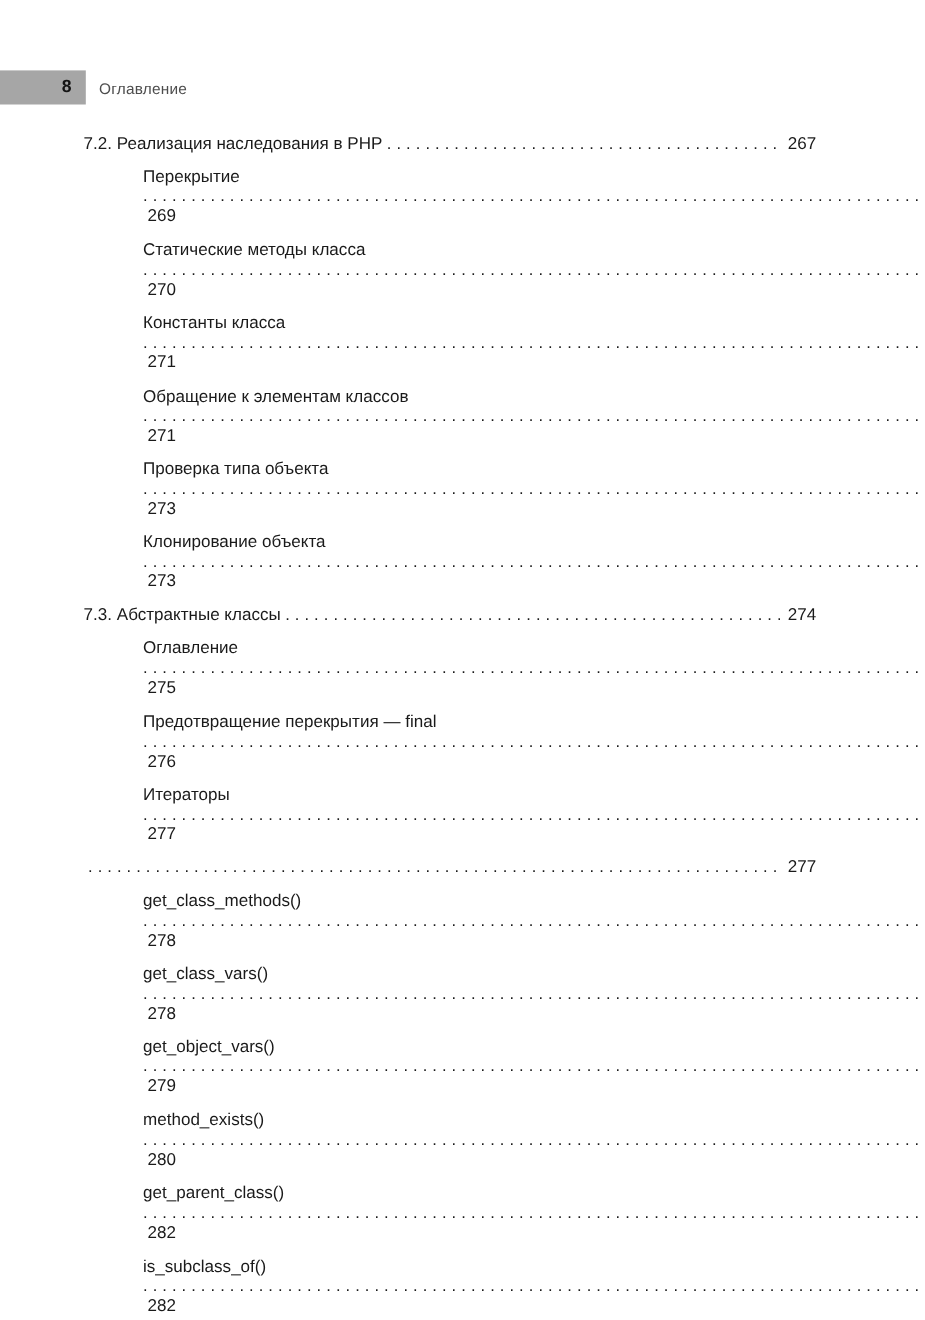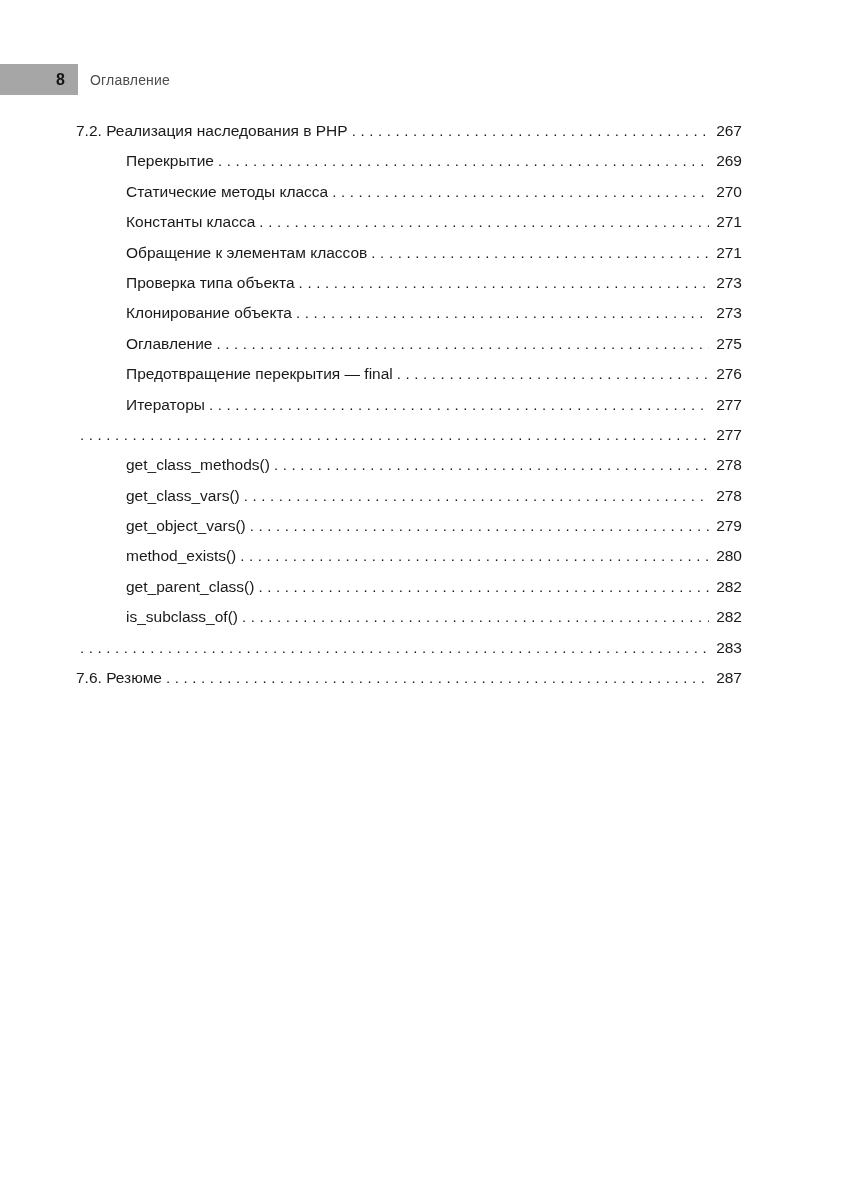--- a/index.html
+++ b/index.html
@@ -59,21 +59,21 @@
     width: 666px;
   }
   .toc-row {
     display: flex;
     align-items: baseline;
     font-size: 15.5px;
     line-height: 18px;
     margin-bottom: 12.4px;
     color: #1a1a1a;
   }
-  .toc-row.level-1 { padding-left: 50px; }
+  .toc-row.level-1 { padding-left: 50px; flex-direction: column; }
   .toc-row.gap-top { margin-top: 9px; }
 
   .toc-title {
     white-space: nowrap;
     flex: 0 0 auto;
   }
   .toc-dots {
     flex: 1 1 auto;
     overflow: hidden;
     white-space: nowrap;
@@ -141,20 +141,25 @@
       <span class="toc-dots"></span>
       <span class="toc-page">273</span>
     </div>
 
     <div class="toc-row level-1">
       <span class="toc-title">Клонирование объекта</span>
       <span class="toc-dots"></span>
       <span class="toc-page">273</span>
     </div>
 
+    <div class="toc-row level-0">
+      <span class="toc-title">7.3. Абстрактные классы</span>
+      <span class="toc-dots"></span>
+      <span class="toc-page">274</span>
+    </div>
 
     <div class="toc-row level-1">
       <span class="toc-title">Оглавление</span>
       <span class="toc-dots"></span>
       <span class="toc-page">275</span>
     </div>
 
     <div class="toc-row level-1">
       <span class="toc-title">Предотвращение перекрытия — final</span>
       <span class="toc-dots"></span>

